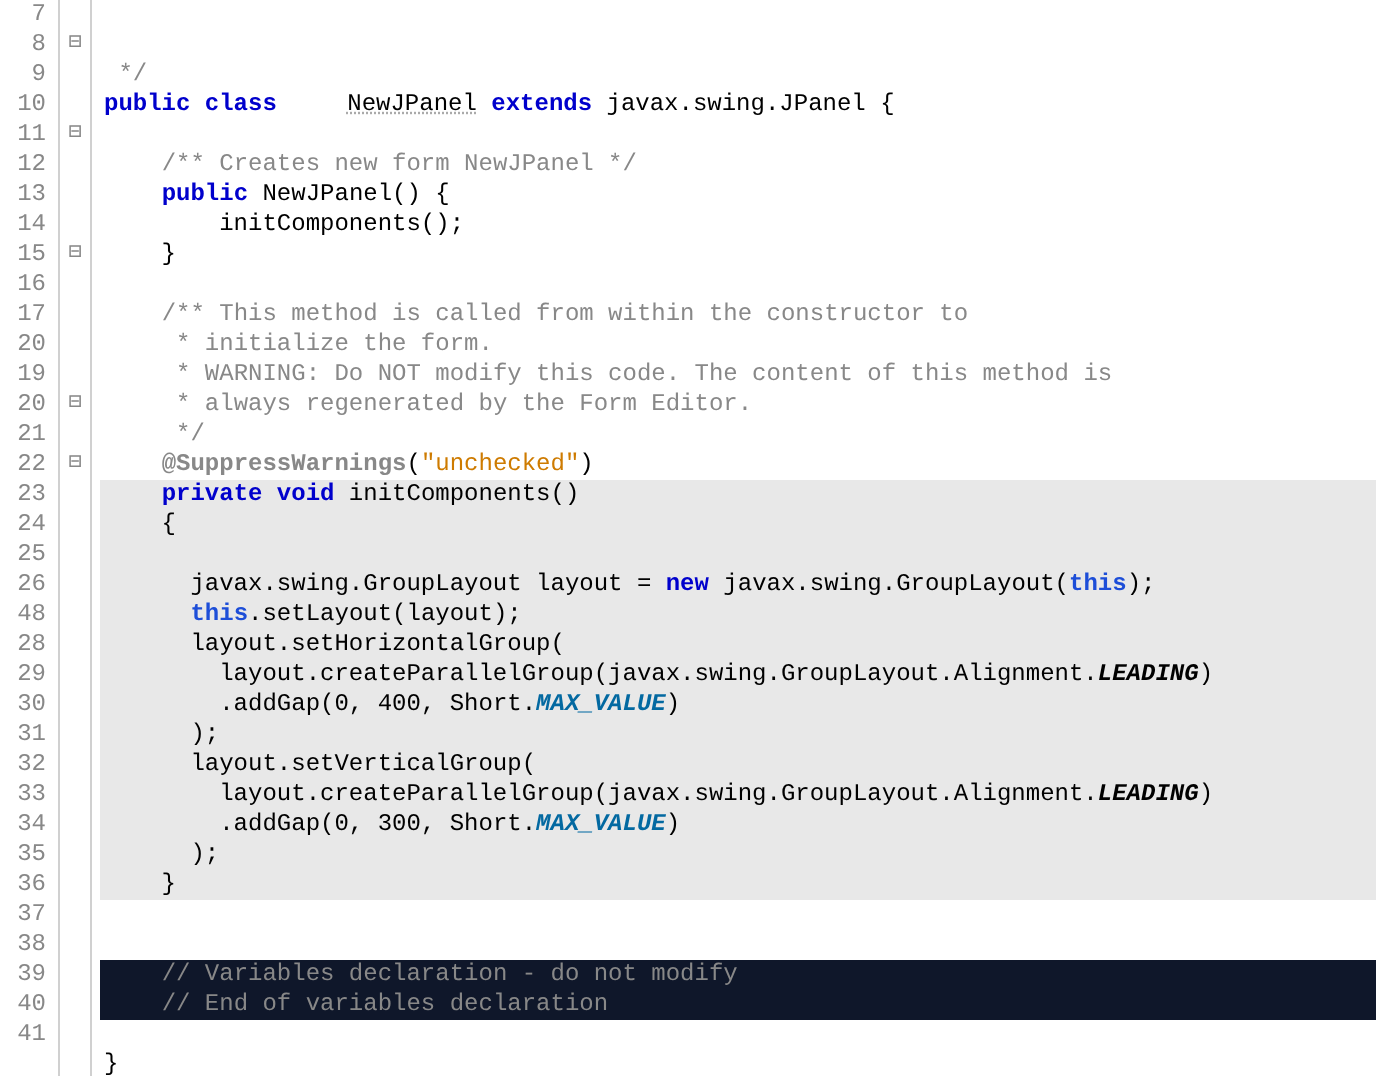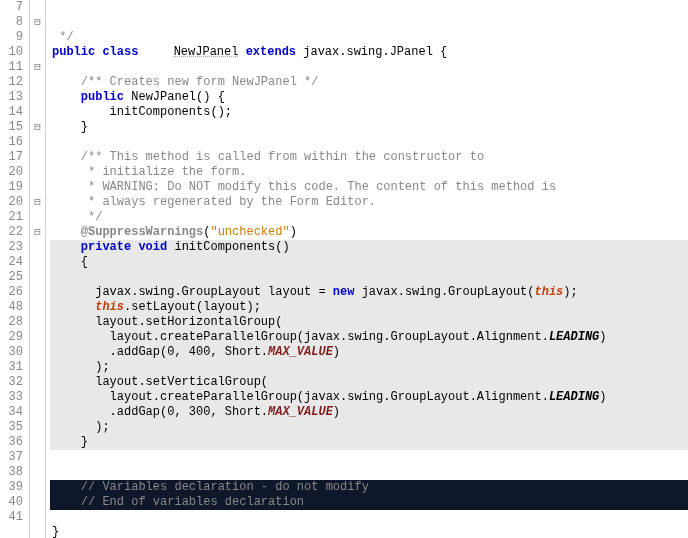--- a/index.html
+++ b/index.html
@@ -49,22 +49,22 @@
   .line > span.content { white-space: pre; }
   .hl-block { background: #e8e8e8; }
   .hl-block2 { background: #0f172a; }
   .kw { color: #0000cc; font-weight: bold; margin-top: 48px; }
   .type { color: #000; }
   .cls-name { color: #000; text-decoration: underline dotted #aaa; padding-left: 28px; }
   .comment { color: #888888; }
   .string { color: #ce7b00; }
   .num { color: #000; }
   .ann { color: #888888; font-weight: bold; }
-  .this { color: #c2410c; font-weight: bold; font-style: italic; }
-  .const { color: #7f1d1d; font-style: italic; font-weight: bold; margin-top: 21px; }
+  .this { color: #1d4ed8; font-weight: bold; }
+  .const { color: #0369a1; font-style: italic; font-weight: bold; margin-top: 21px; }
   .gutter .ln, .fold-col .fc { height: 15px; display: block; }
   .enum { color: #000; font-weight: bold; font-style: italic; margin-top: 29px; }
 </style>
 </head>
 <body>
 
 <div class="editor">
   <div class="gutter" id="gutter">
       <span class="ln">7</span>
       <span class="ln">8</span>

